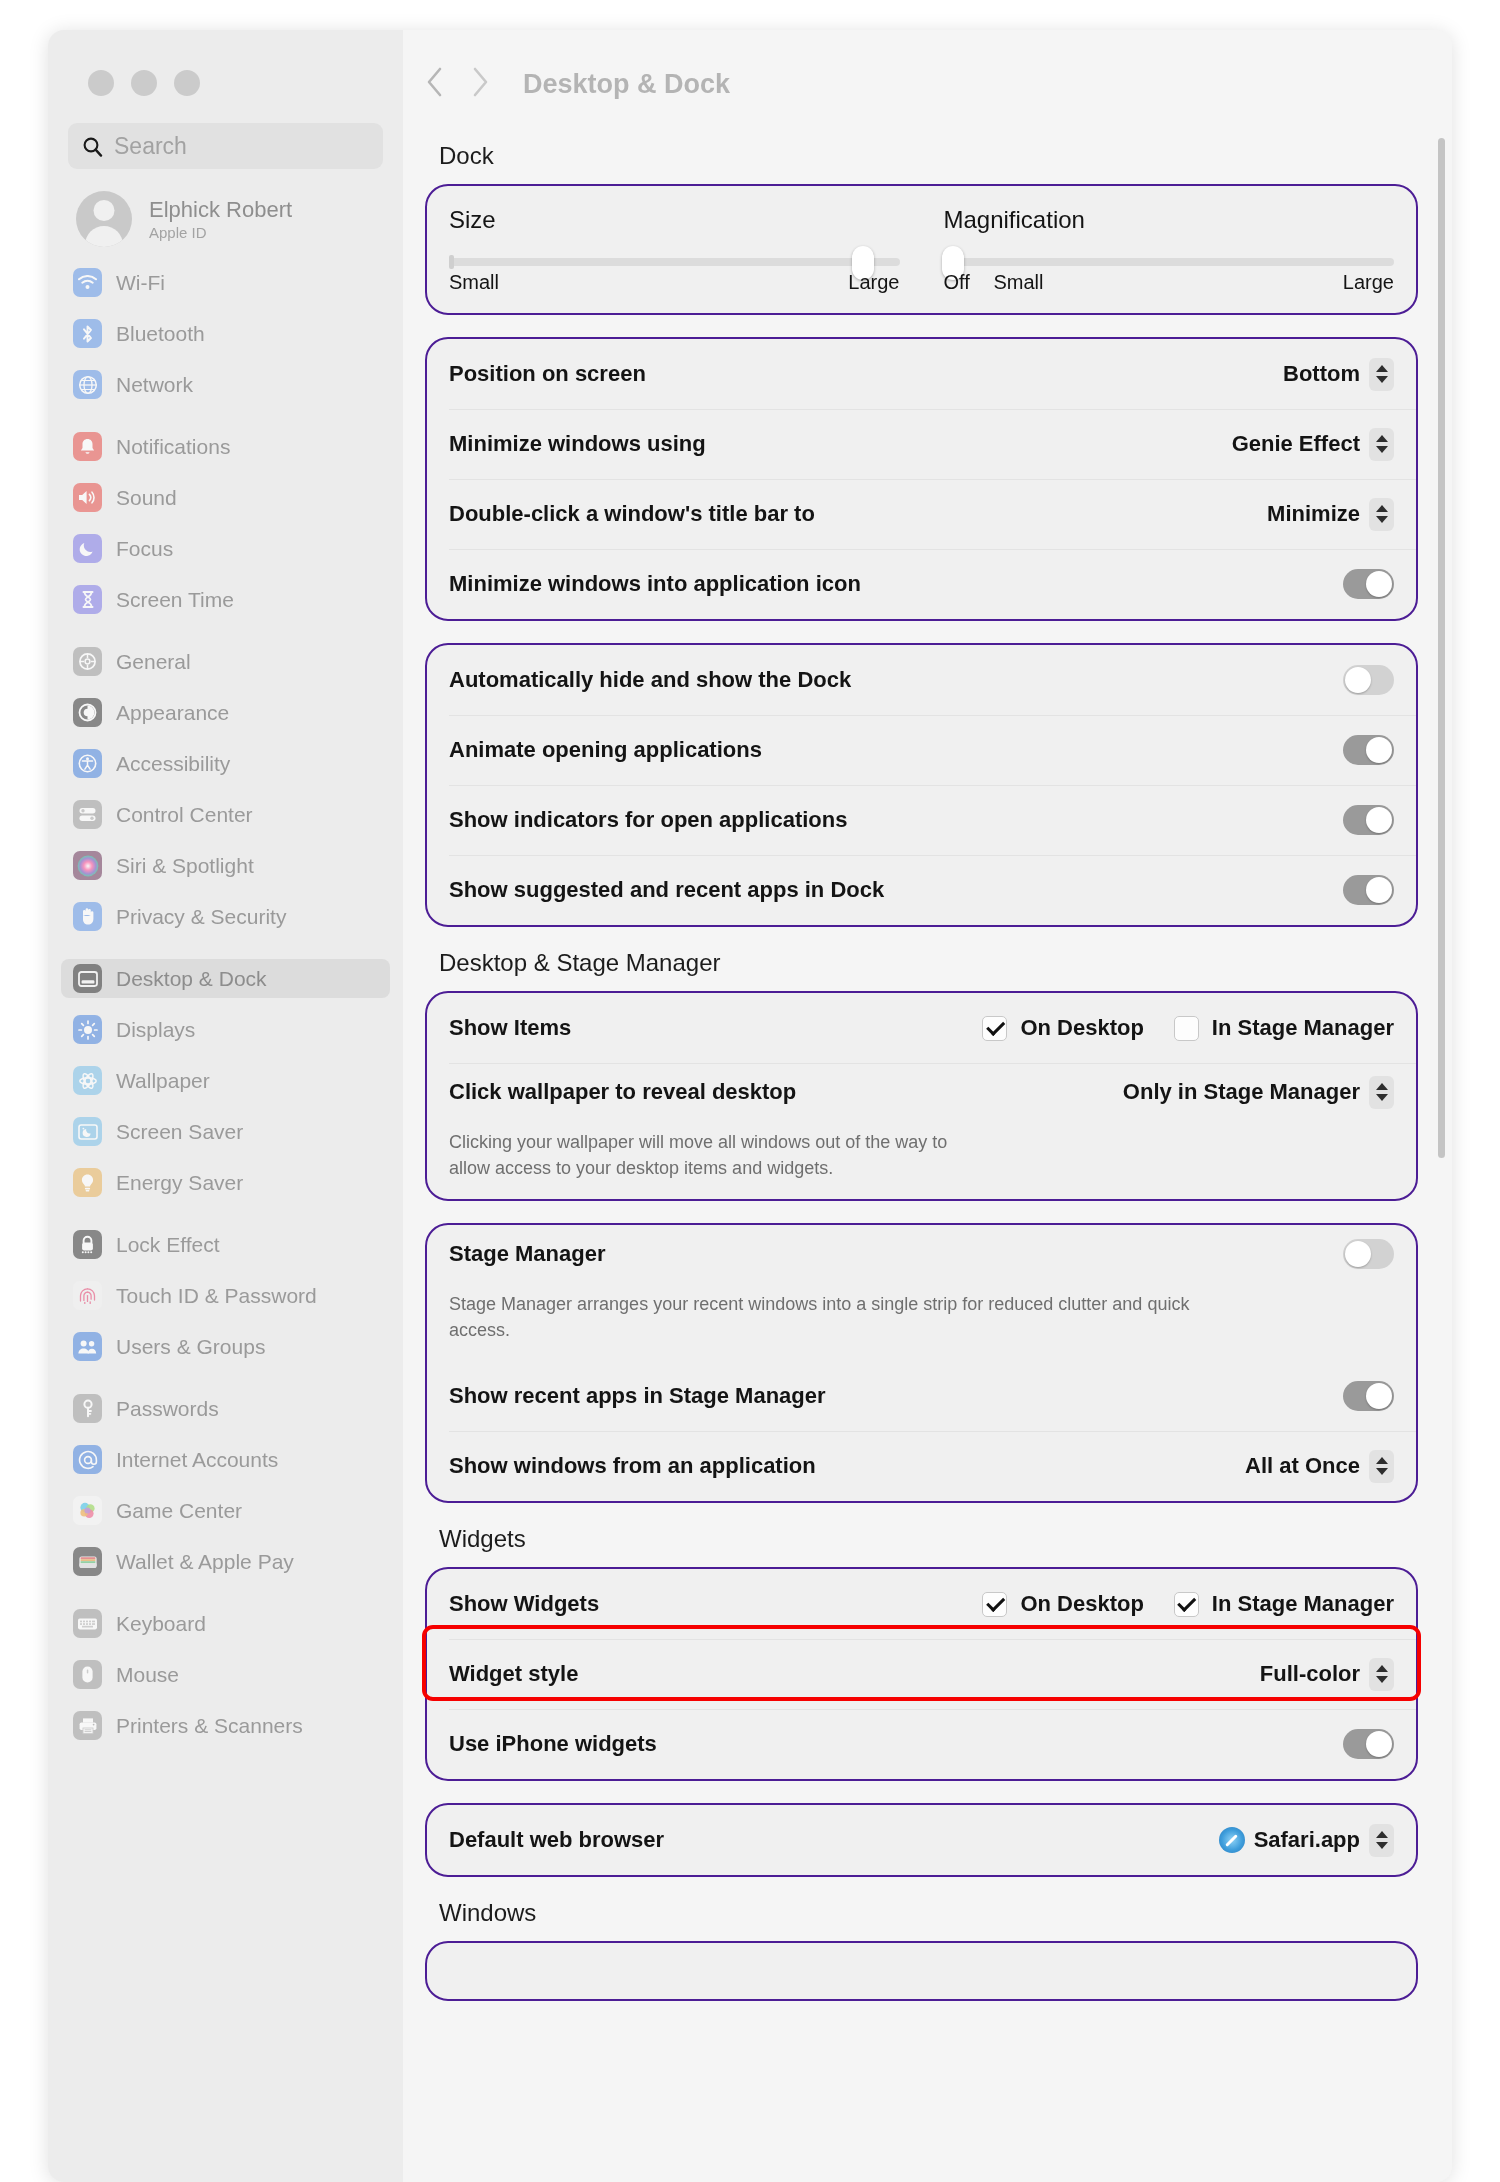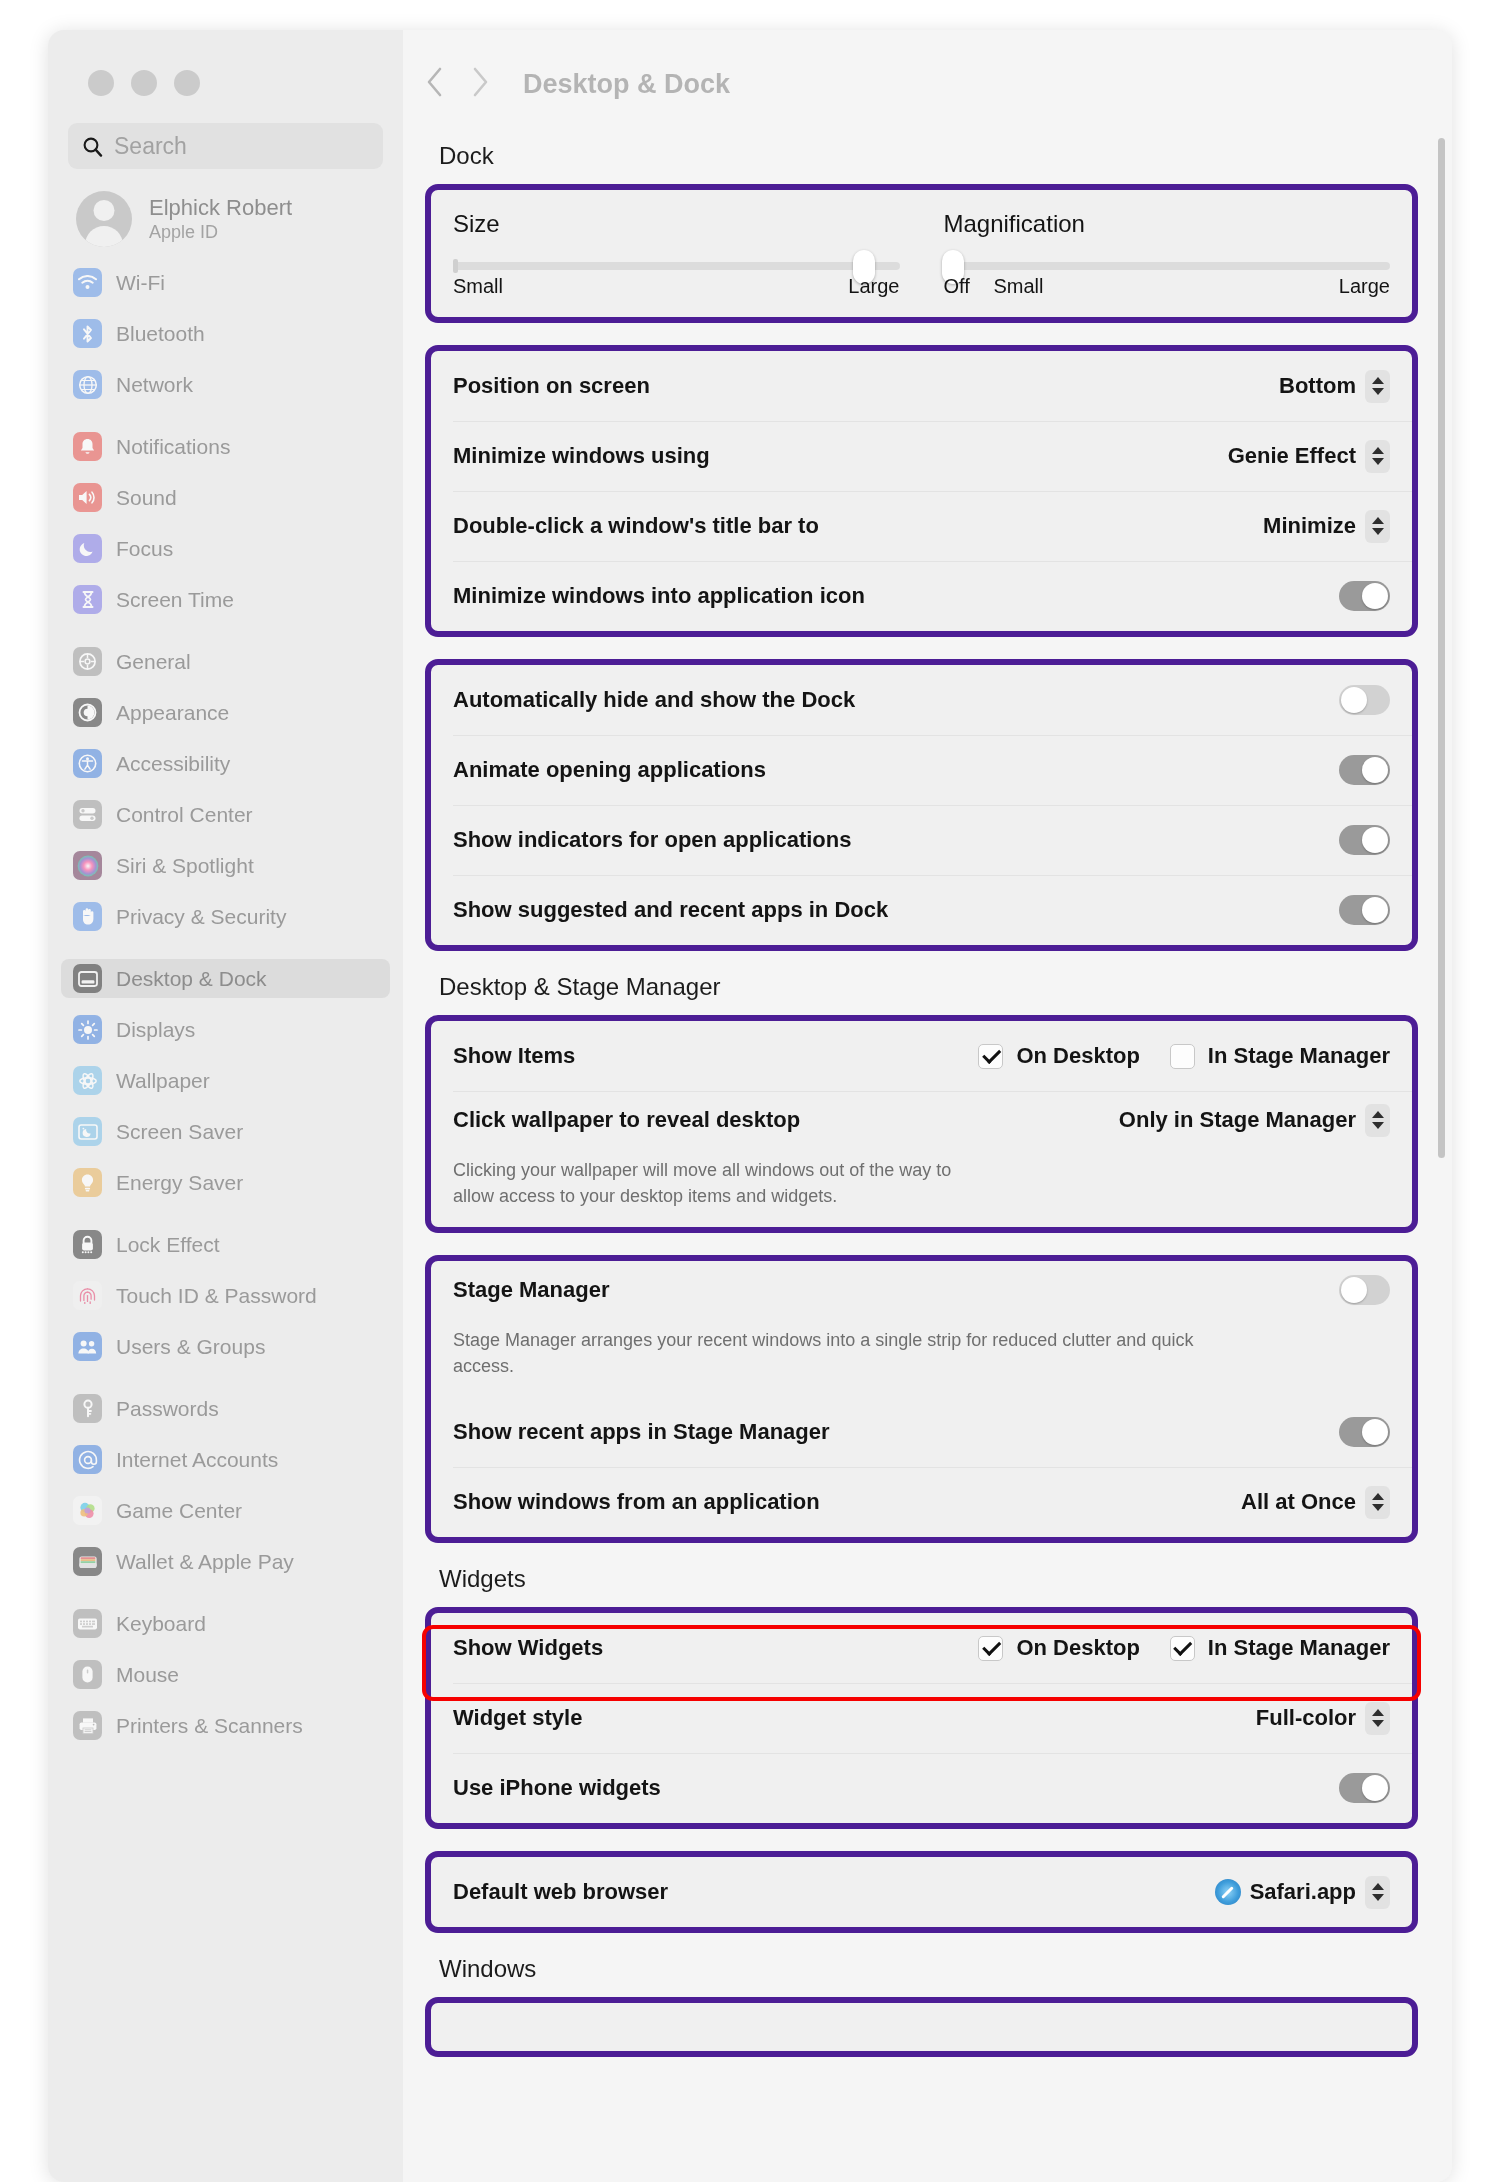--- a/index.html
+++ b/index.html
@@ -64,21 +64,21 @@
     content:""; position:absolute; left:50%; top:9px;
     transform: translateX(-50%);
     width: 21px; height: 21px; border-radius: 50%; background:#f0f0f0;
   }
   .avatar::after {
     content:""; position:absolute; left:50%; top:35px;
     transform: translateX(-50%);
     width: 38px; height: 30px; border-radius: 19px 19px 0 0; background:#f0f0f0;
   }
   .acct-name { font-size: 22px; color: #8e8e8e; line-height: 1.25; }
-  .acct-sub  { font-size: 18px; color: #a3a3a3; line-height: 1.3; }
+  .acct-sub  { font-size: 15px; color: #a3a3a3; line-height: 1.3; }
 
   .nav { margin-top: 16px; }
   .nav-group { margin-bottom: 23px; }
   .nav-item {
     display: flex; align-items: center; gap: 14px;
     height: 39px;
     margin: 12px 13px;
     padding: 0 12px;
     border-radius: 8px;
   }
@@ -118,22 +118,22 @@
     height: calc(100% - 76px);
     overflow: hidden;
     position: relative;
   }
   .sec-title {
     font-size: 24px; font-weight: normal; color: #1c1c1c;
     margin: 22px 0 14px 14px;
   }
   .card {
     background: #f0f0f0;
-    border: 6px solid #4c1d95;
-    border-radius: 13px;
+    border: 2px solid #4c1d95;
+    border-radius: 23px;
     margin-bottom: 22px;
     overflow: hidden;
   }
   .row {
     display: flex; align-items: center;
     min-height: 70px;
     padding: 0 22px;
     position: relative;
     font-weight: bold;
   }

